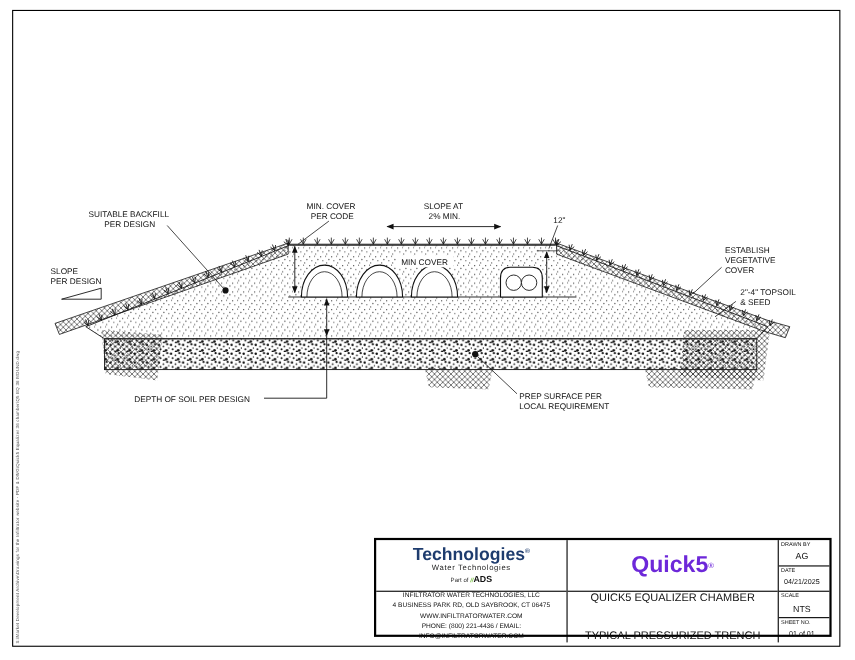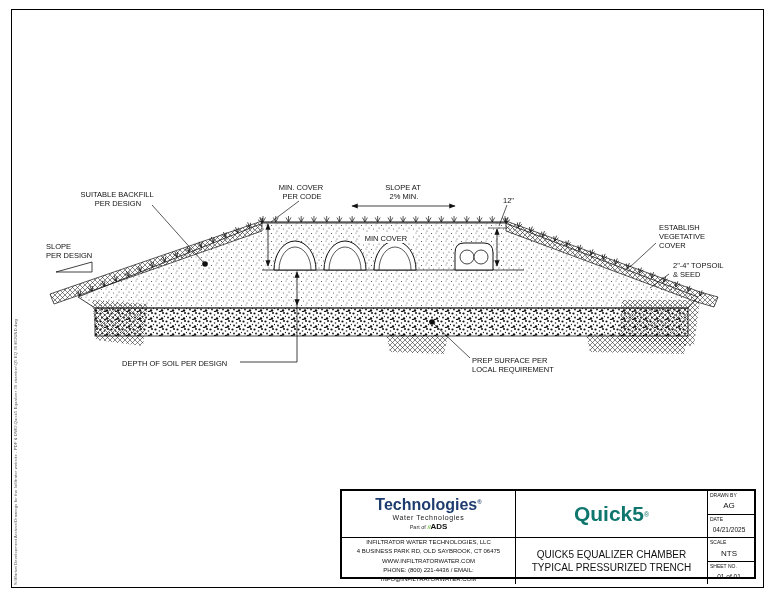--- a/index.html
+++ b/index.html
@@ -22,23 +22,23 @@
   .logo-main{font-size:16px;font-weight:bold;color:#1e3c6e;}
   .logo-main .reg{font-size:6px;vertical-align:super;}
   .logo-sub{font-size:7px;letter-spacing:.6px;color:#222;}
   .logo-partof{font-size:5.5px;color:#333;margin-top:2px;}
   .ads-slash{color:#78be43;font-weight:bold;font-style:italic;}
   .ads{font-weight:bold;font-size:8px;color:#111;}
   .tb-address{flex:1;display:flex;flex-direction:column;align-items:center;justify-content:center;
         font-size:6px;line-height:1.55;text-align:center;}
   .tb-mid{border-right:1px solid #000;display:flex;flex-direction:column;}
   .tb-quick5{height:46px;border-bottom:1px solid #000;display:flex;align-items:center;justify-content:center;
-        font-size:21px;font-weight:bold;color:#0f766e;}
+        font-size:21px;font-weight:bold;color:#6d28d9;}
   .tb-quick5 .reg2{font-size:7px;vertical-align:super;font-weight:normal;}
-  .tb-title{flex:1;display:flex;flex-direction:column;align-items:center;justify-content:center;
+  .tb-title{flex:1;display:flex;flex-direction:column;align-items:center;justify-content:space-between;
         gap:2px;font-size:10px;text-align:center;}
   .tb-meta{display:flex;flex-direction:column;}
   .meta-cell{flex:1;border-bottom:1px solid #000;padding:1px 6px 0 2px;display:flex;flex-direction:column;}
   .meta-cell:last-child{border-bottom:none;}
   .meta-label{font-size:5px;color:#111;}
   .meta-value{flex:1;display:flex;align-items:center;justify-content:center;font-size:8px;}
   .meta-value.small{font-size:6.5px;}
 </style>
 </head>
 <body>

